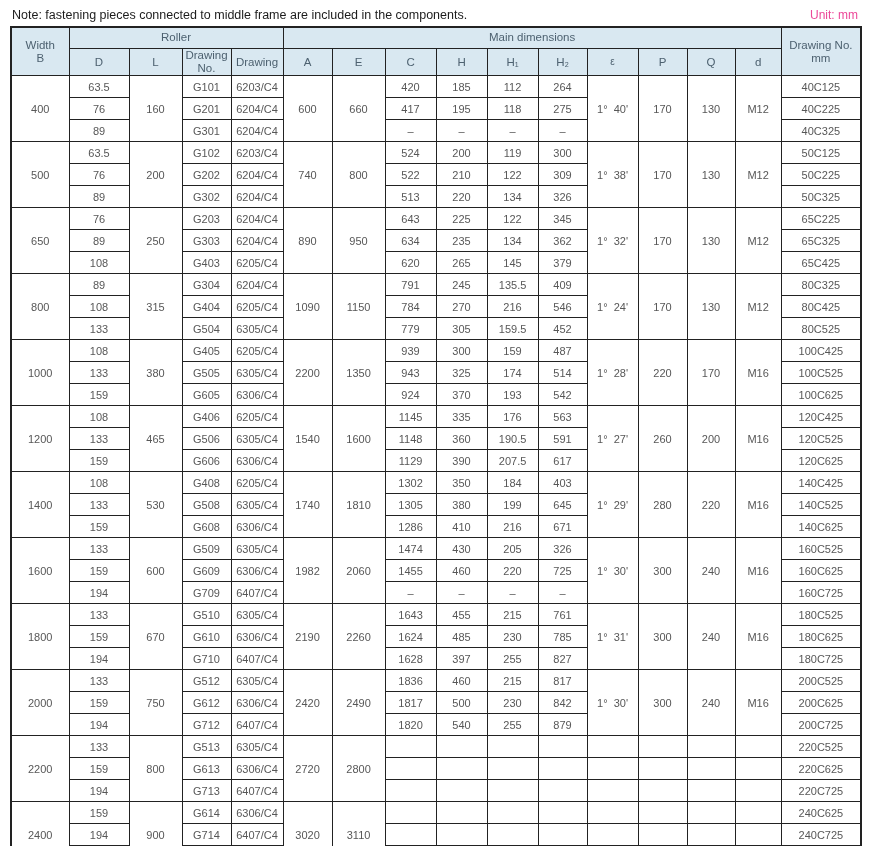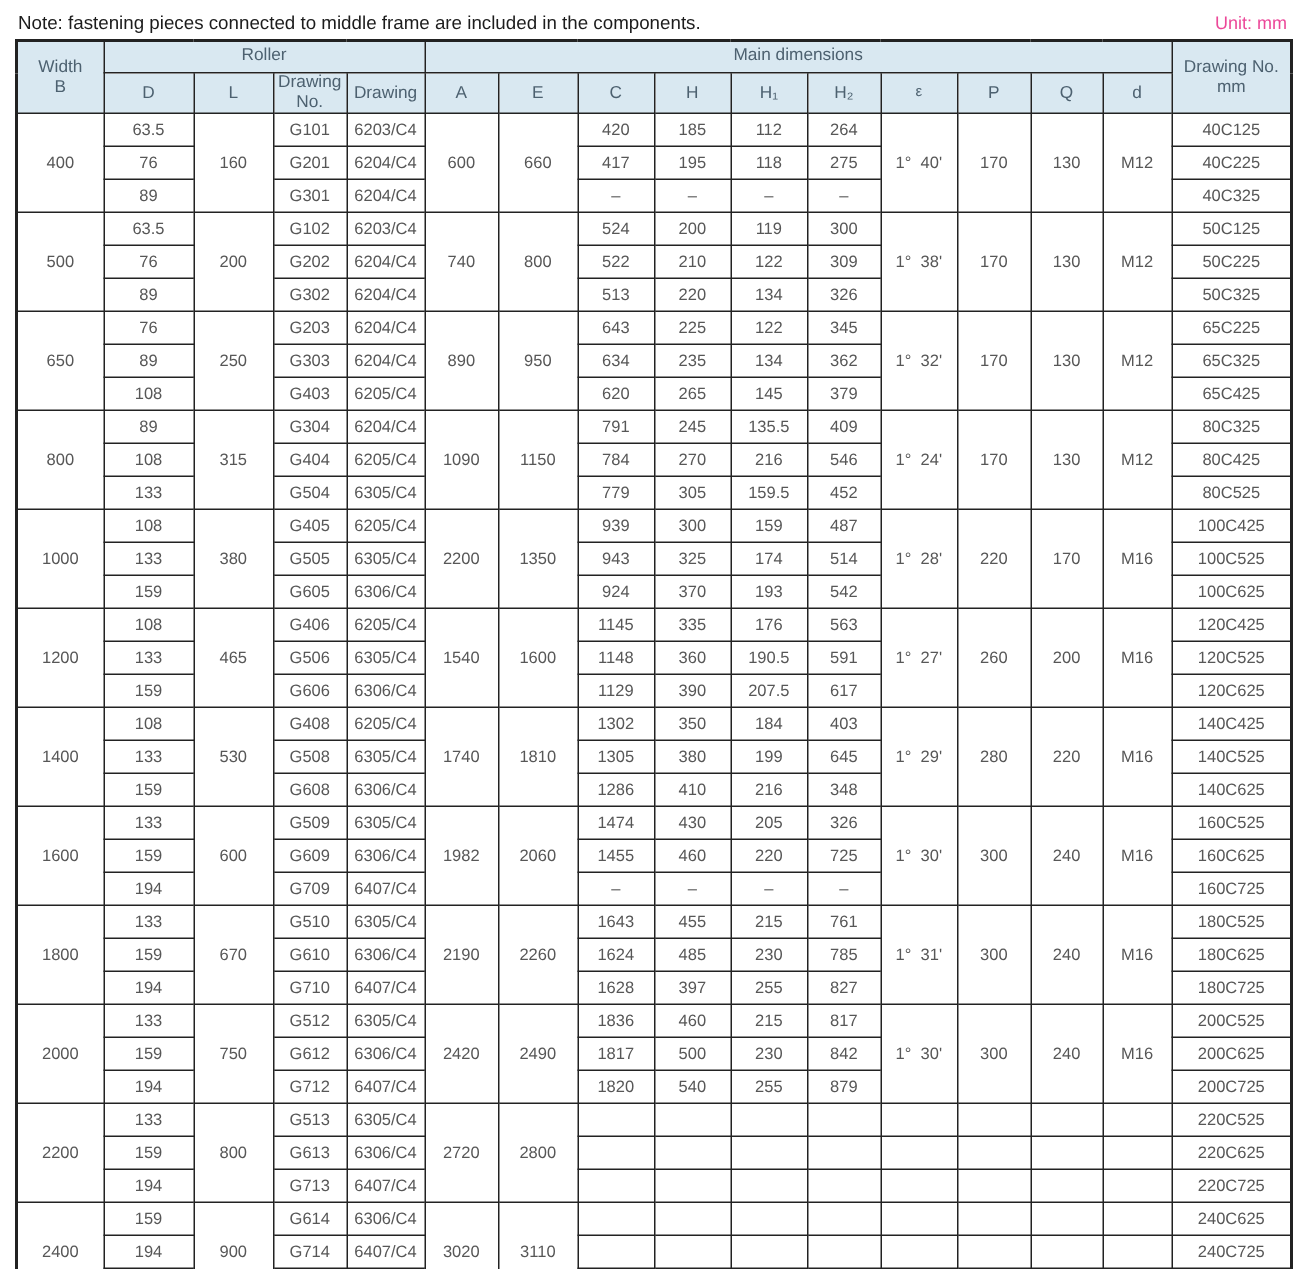--- a/index.html
+++ b/index.html
@@ -368,21 +368,21 @@
           <td>645</td>
           <td>140C525</td>
         </tr>
         <tr>
           <td>159</td>
           <td>G608</td>
           <td>6306/C4</td>
           <td>1286</td>
           <td>410</td>
           <td>216</td>
-          <td>348</td>
+          <td>671</td>
           <td>140C625</td>
         </tr>
         <tr>
           <td rowspan="3">1600</td>
           <td>133</td>
           <td rowspan="3">600</td>
           <td>G509</td>
           <td>6305/C4</td>
           <td rowspan="3">1982</td>
           <td rowspan="3">2060</td>

